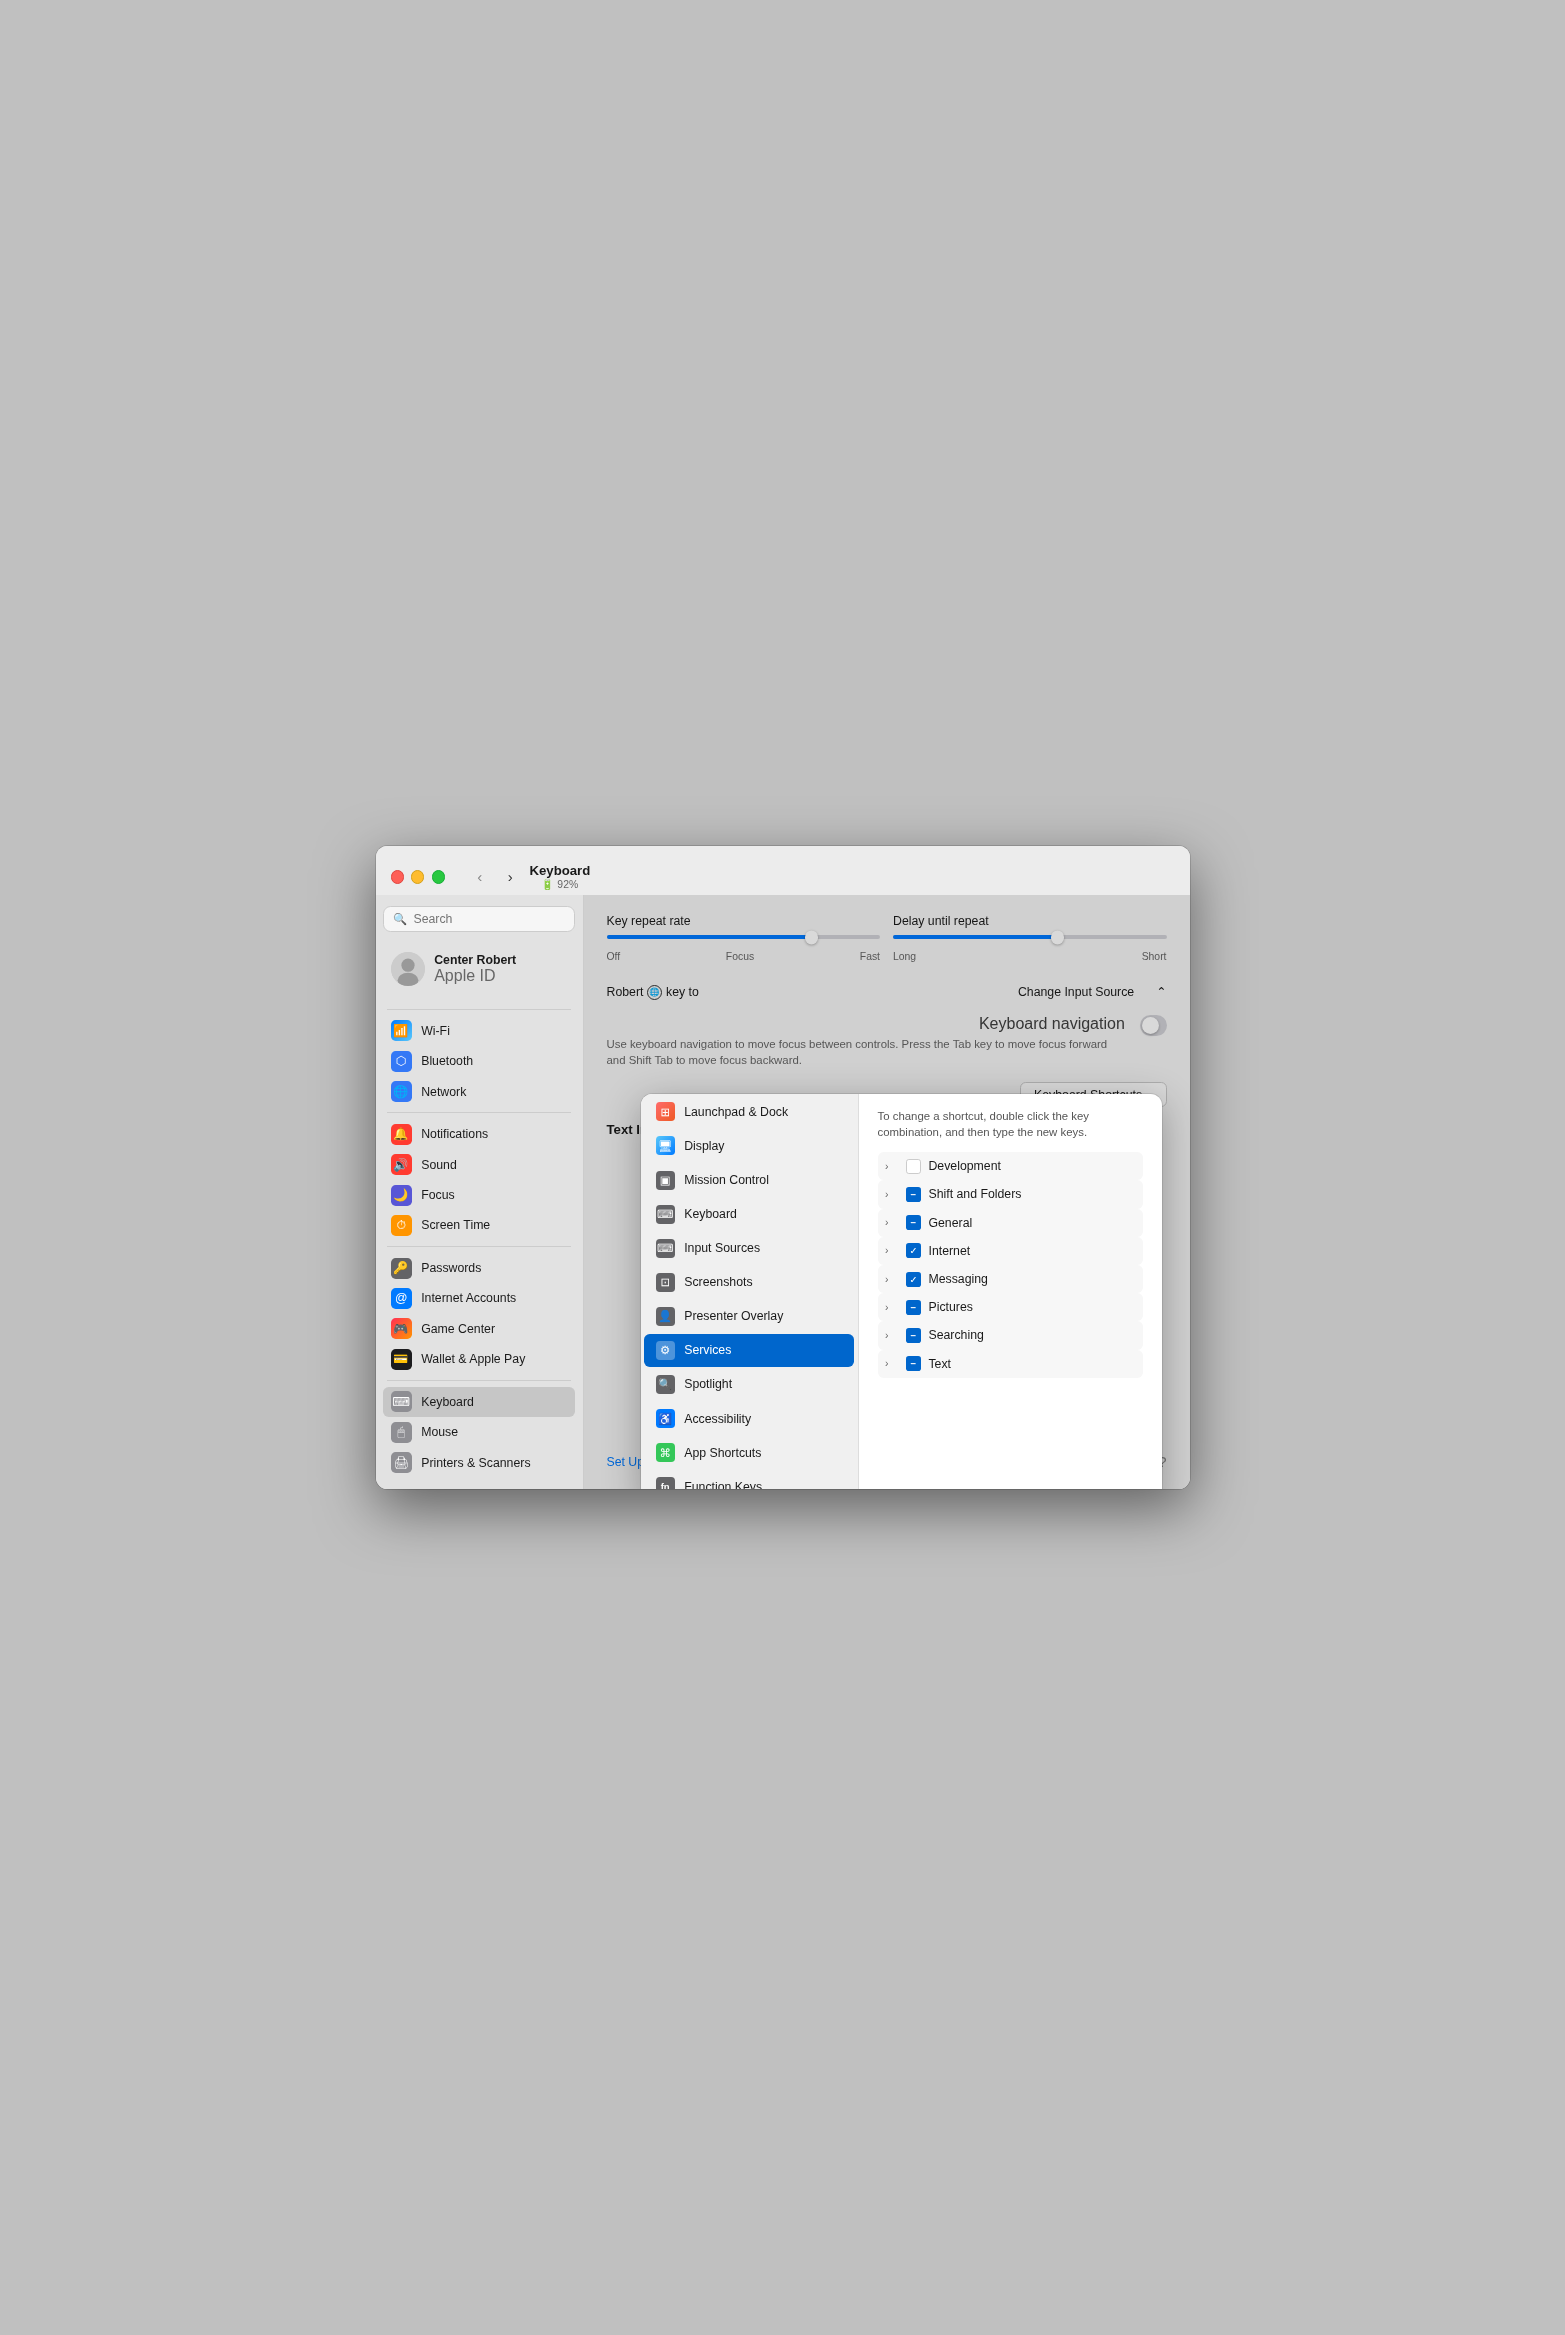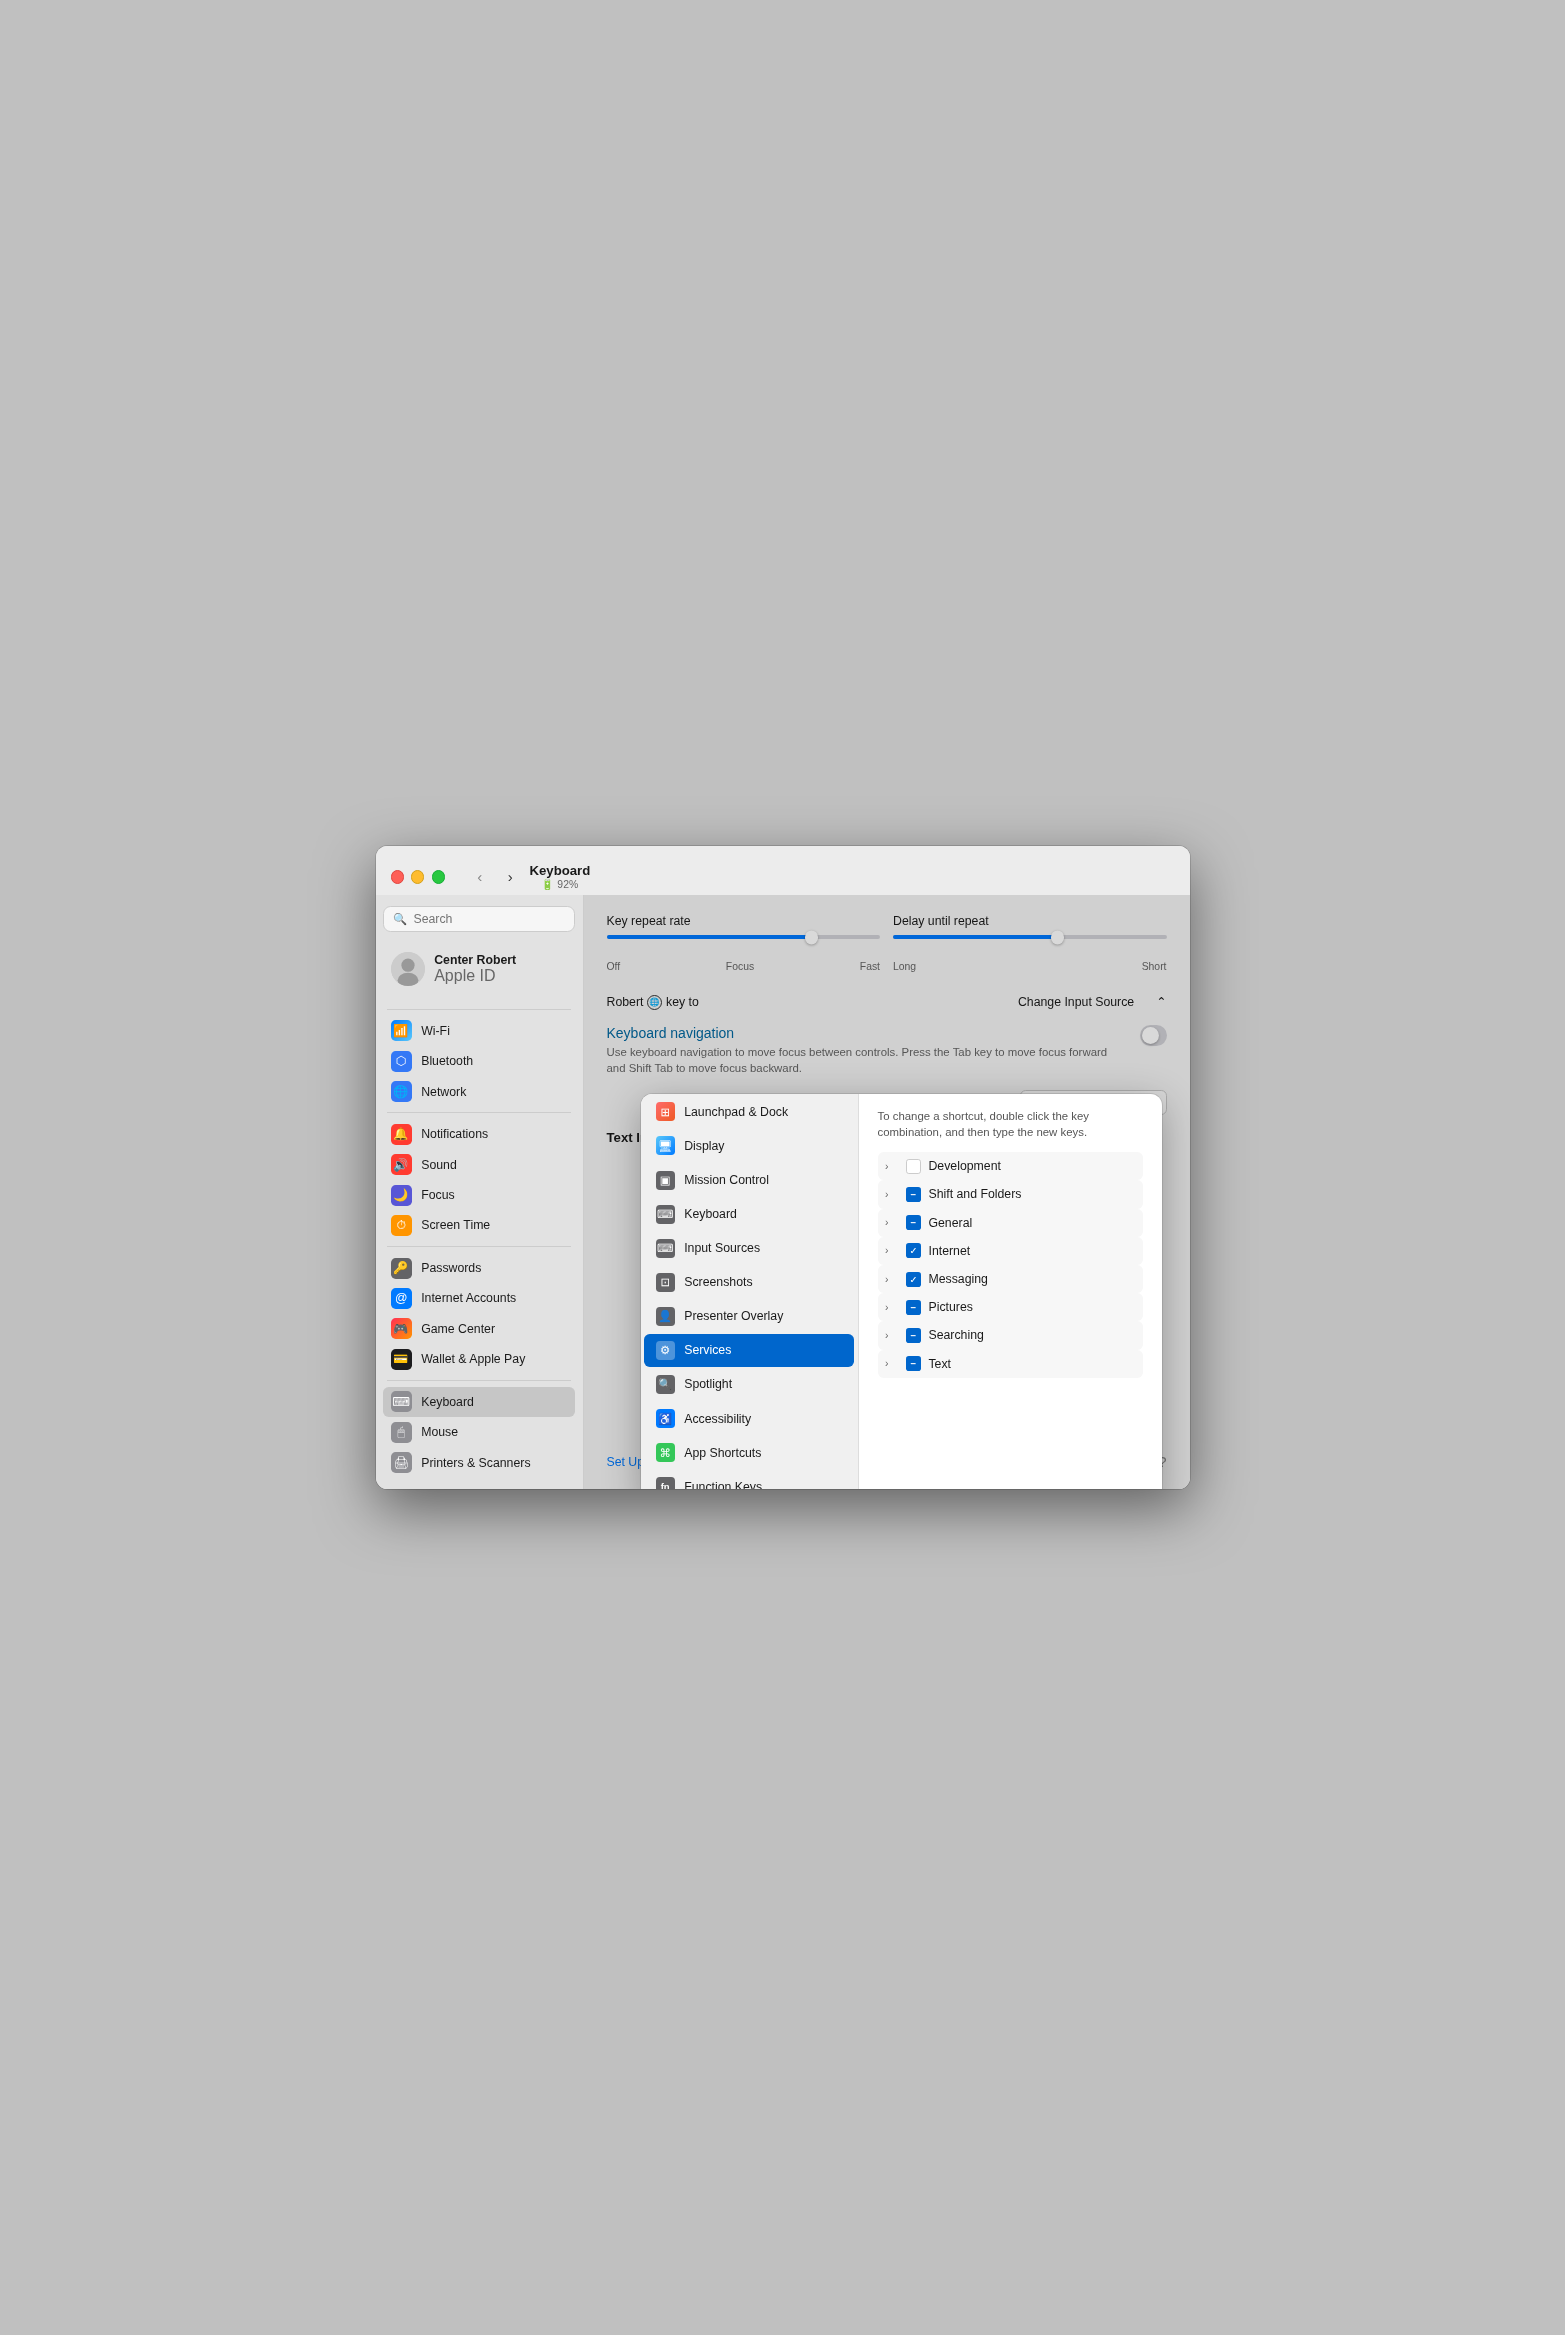--- a/index.html
+++ b/index.html
@@ -258,21 +258,21 @@
       height: 13.2px;
       background: white;
       border-radius: 50%;
       box-shadow: 0 0.9px 2.8px rgba(0,0,0,0.3);
       cursor: pointer;
     }
 
     .slider-labels {
       display: flex;
       justify-content: space-between;
-      margin-top: 22px;
+      margin-top: 12px;
     }
 
     .slider-labels span {
       font-size: 10.4px;
       color: #666;
     }
 
     .toggle {
       width: 36px;
       height: 21px;
@@ -666,21 +666,21 @@
         </div>
         <div class="dropdown-value">
           <span>Change Input Source</span>
           <span>⌃</span>
         </div>
       </div>
 
       <div style="padding: 7.6px 0 3.8px 0;">
         <div style="display:flex;align-items:flex-start;justify-content:space-between;gap:15px;">
           <div>
-            <div style="font-size:14px;font-weight:500;color:#0369a1;margin-bottom:3.8px;">Keyboard navigation</div>
+            <div style="font-size:16px;font-weight:500;color:#404040;margin-bottom:3.8px;text-align:right;">Keyboard navigation</div>
             <div class="keyboard-nav-desc">Use keyboard navigation to move focus between controls. Press the Tab key to move focus forward and Shift Tab to move focus backward.</div>
           </div>
           <div class="toggle"></div>
         </div>
       </div>
 
       <div style="display:flex;justify-content:flex-end;margin:9.5px 0;">
         <button class="keyboard-shortcuts-btn">Keyboard Shortcuts...</button>
       </div>
 

